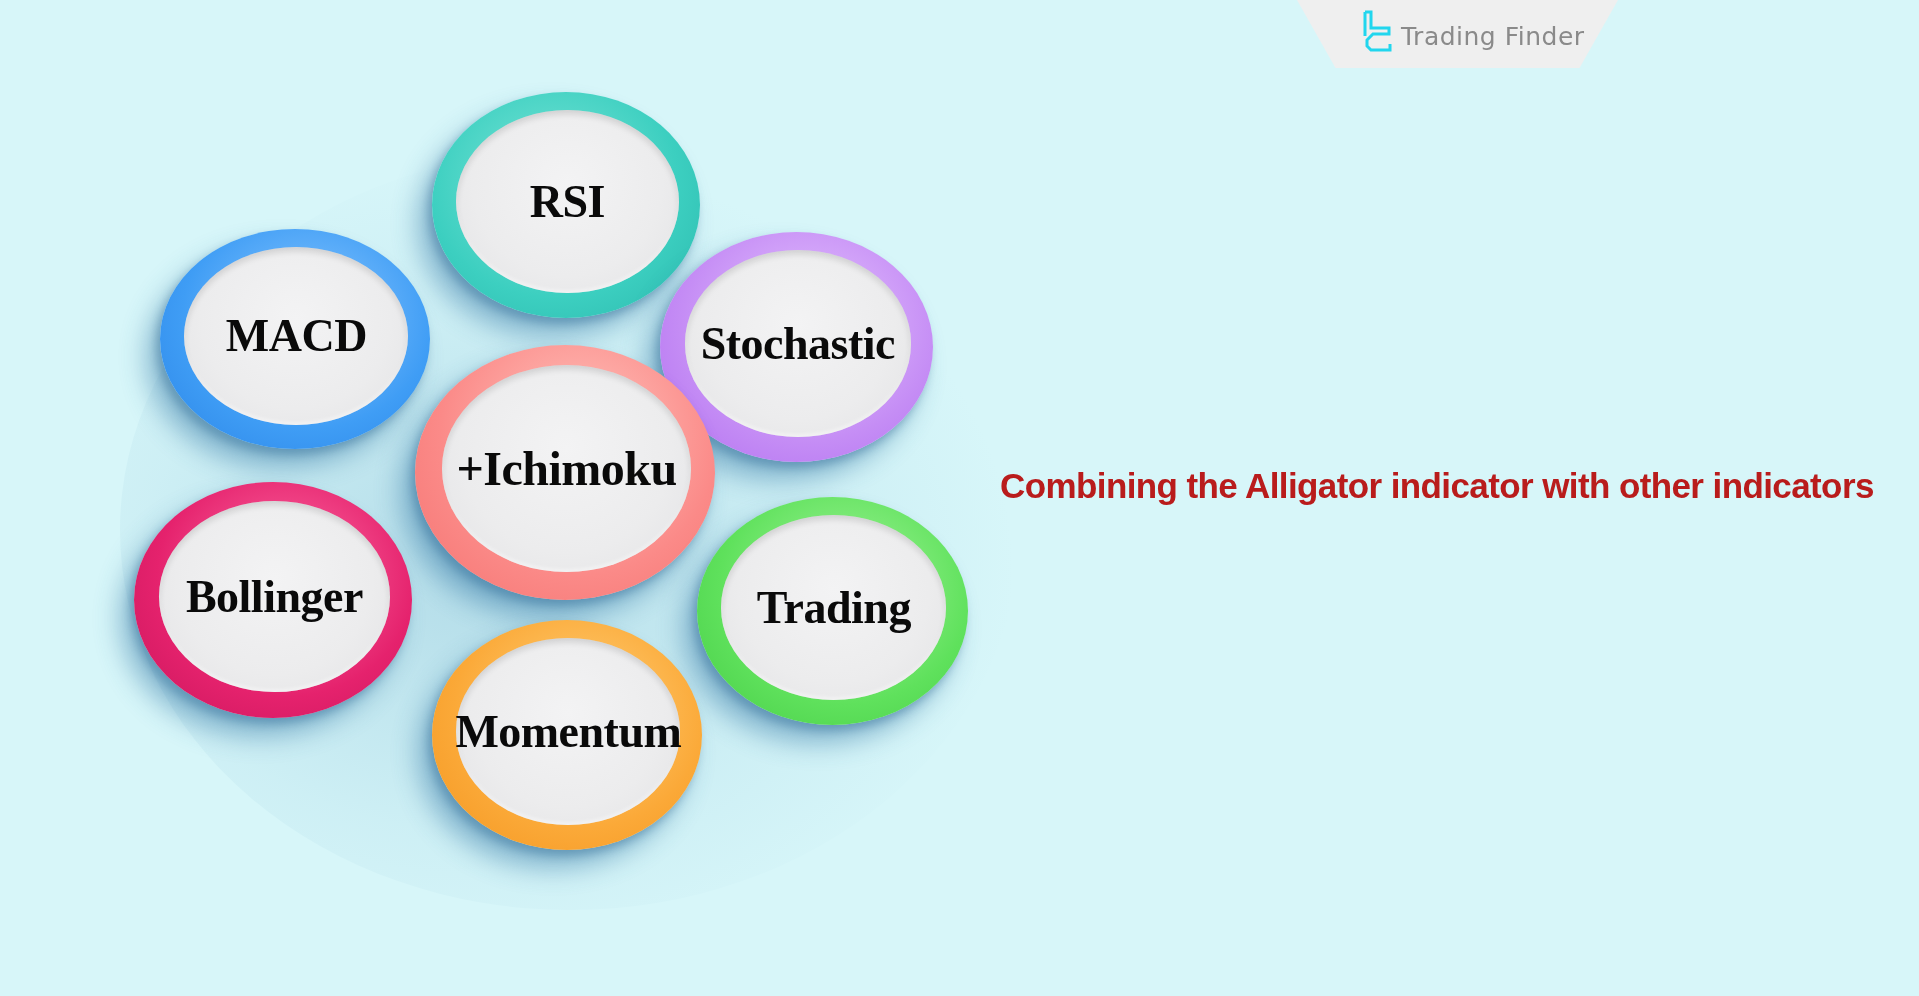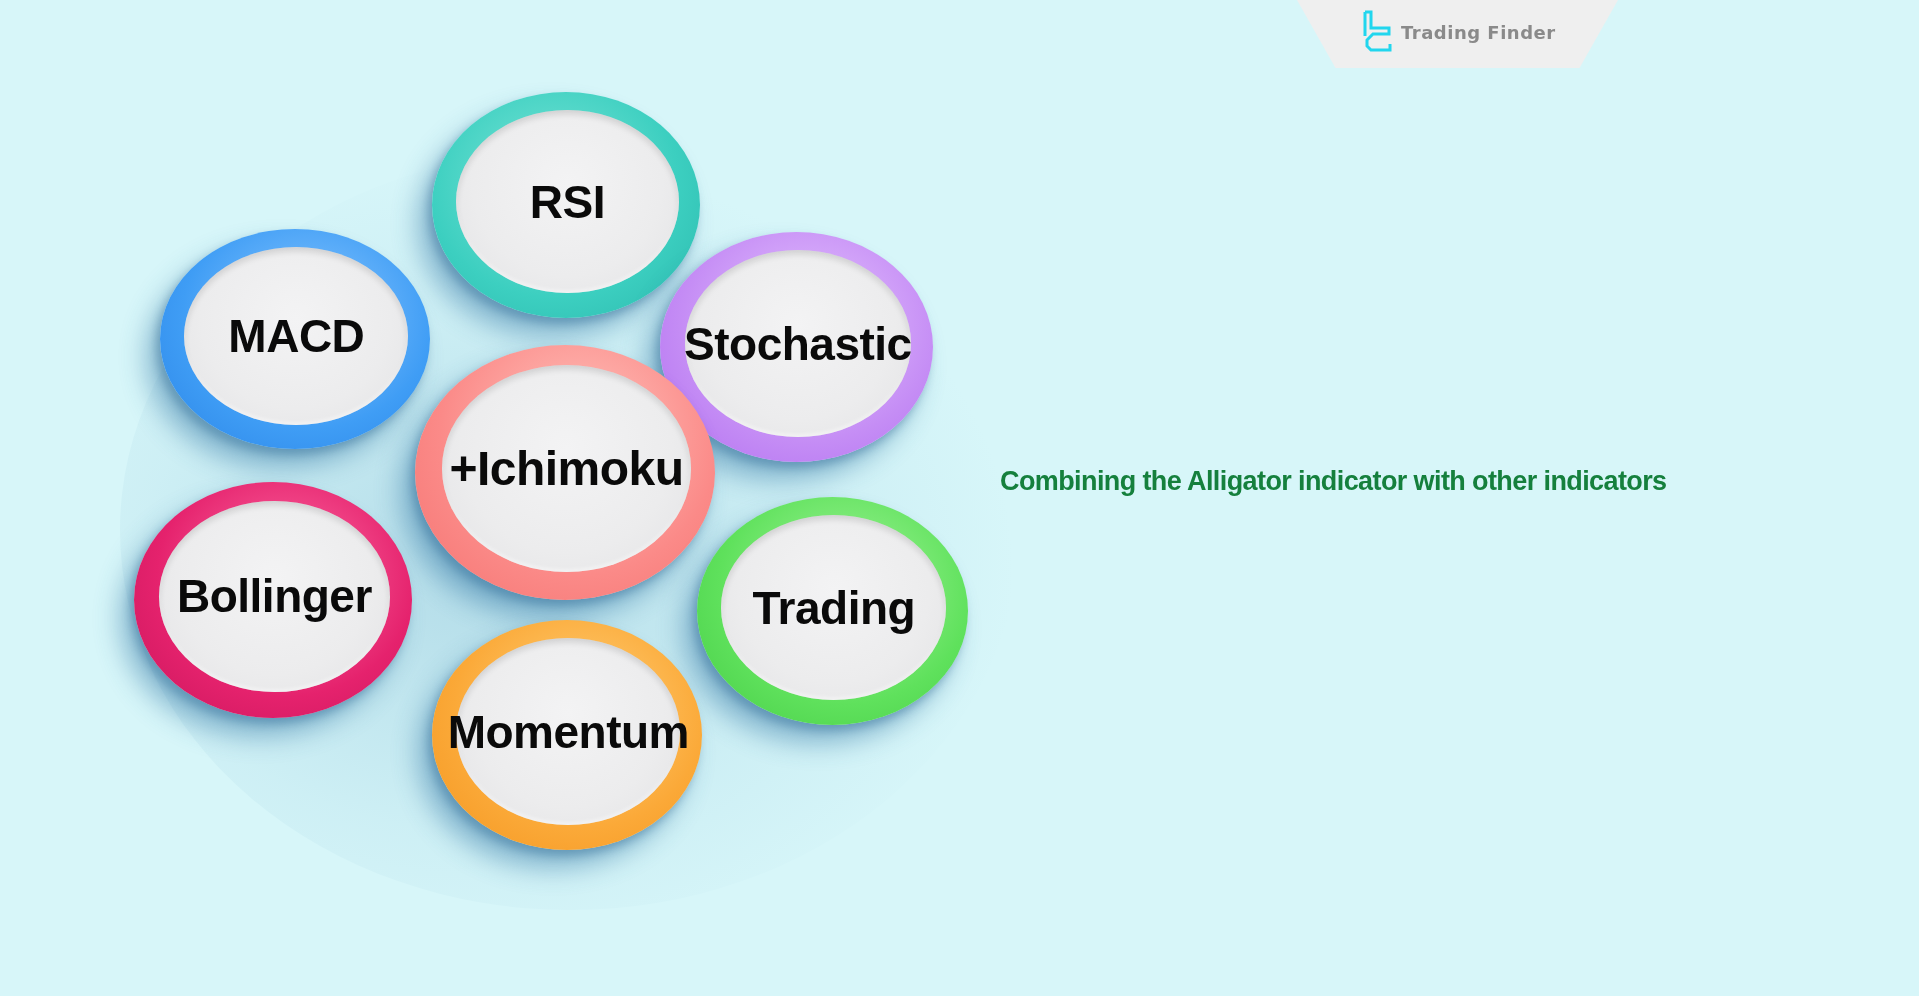--- a/index.html
+++ b/index.html
@@ -9,47 +9,47 @@
     font-family:"Liberation Sans", sans-serif;
   }
   .logo-tab {
     position:absolute; left:1297px; top:0; width:321px; height:68px;
     background:#efefef;
     clip-path:polygon(0 0, 100% 0, 88% 100%, 12% 100%);
   }
   .logo-icon { position:absolute; left:1362px; top:10px; width:32px; height:44px; }
   .logo-text {
     position:absolute; left:1401px; top:22px;
-    font-family:"DejaVu Sans", sans-serif; font-size:18px; color:#8a8a8a;
-    letter-spacing:0.5px; font-weight:bold;
+    font-family:"DejaVu Sans", sans-serif; font-size:25px; color:#8a8a8a;
+    letter-spacing:0.5px; font-weight:normal;
   }
   .cluster-shadow {
     position:absolute; left:120px; top:150px; width:900px; height:760px;
     border-radius:50%;
     background:radial-gradient(ellipse at 40% 55%, rgba(110,170,200,0.35) 0%, rgba(150,200,220,0.15) 45%, rgba(215,246,249,0) 70%);
   }
   .disc {
     position:absolute; border-radius:50%;
     box-shadow: -14px 18px 26px rgba(40,110,160,0.45), -4px 6px 8px rgba(40,90,130,0.35);
   }
   .disc .face {
     position:absolute; left:9%; top:8%; right:8%; bottom:11%;
     border-radius:50%;
     background:radial-gradient(ellipse at 50% 40%, #f3f3f4 0%, #ececed 60%, #e2e2e4 100%);
     box-shadow: inset 0 4px 6px rgba(0,0,0,0.12), inset 0 -2px 4px rgba(255,255,255,0.6);
     display:flex; align-items:center; justify-content:center;
   }
   .disc .label {
-    font-family:Liberation Sans, sans-serif; font-weight:bold; color:#0a0a0a;
+    font-family:Liberation Serif, serif; font-weight:bold; color:#0a0a0a;
     font-size:46px; letter-spacing:-0.5px; white-space:nowrap;
   }
   .caption {
     position:absolute; left:1000px; top:466px;
     font-family:"Liberation Sans", sans-serif; font-weight:bold;
-    font-size:27px; color:#15803d; letter-spacing:-0.6px; white-space:nowrap;
+    font-size:35px; color:#b91c1c; letter-spacing:-0.6px; white-space:nowrap;
   }
 </style>
 </head>
 <body>
 
 <div class="logo-tab"></div>
 <svg class="logo-icon" viewBox="0 0 32 44">
   <path d="M3 2 H9 V18 L27 18 V24 H11 L5 30 V36 L9 40 H28 V34 M3 2 V26" fill="none" stroke="#21d6ee" stroke-width="3"></path>
 </svg>
 <div class="logo-text">Trading Finder</div>

